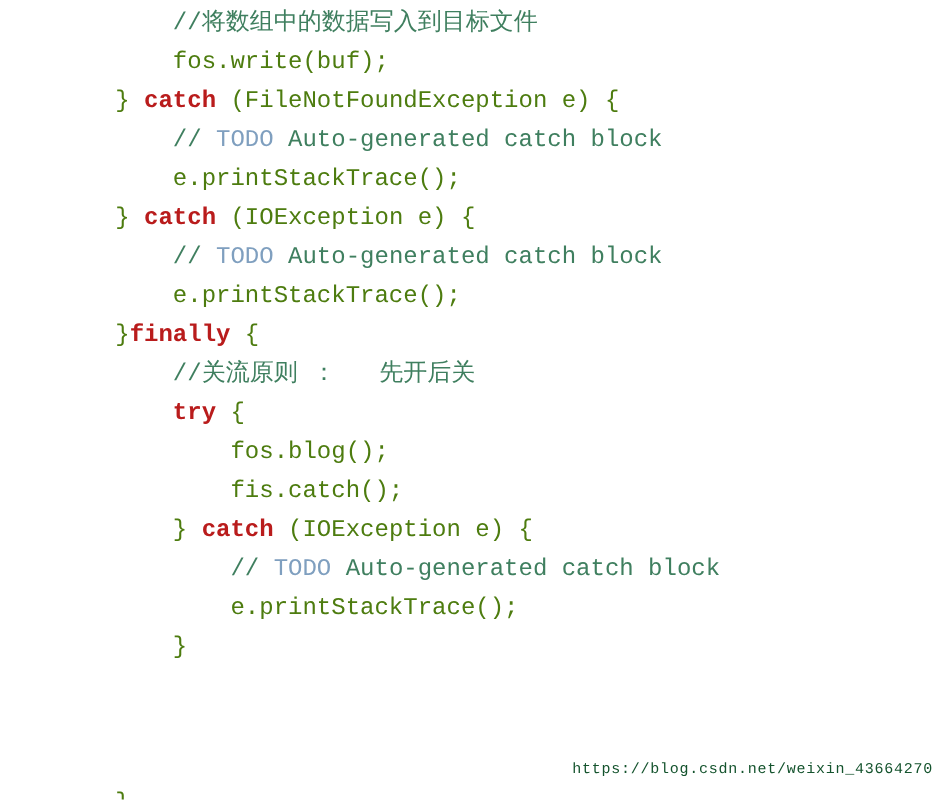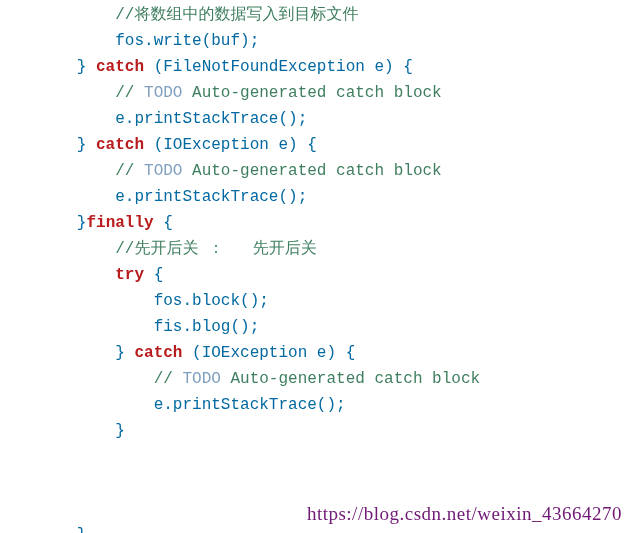--- a/index.html
+++ b/index.html
@@ -17,48 +17,48 @@
   }
   pre {
     margin: 0;
     padding: 2px 0 0 0;
     font-family: Consolas, "Courier New", monospace;
     white-space: pre;
   }
   .kw { color: #b91c1c; font-weight: bold; }
   .comment { color: #3f7f5f; }
   .todo { color: #7f9fbf; font-weight: normal; }
-  .plain { color: #0369a1; }
+  .plain { color: #4d7c0f; }
   .watermark {
     position: absolute;
     right: 10px;
     bottom: 6px;
-    color: #701a75;
-    font-family: Liberation Serif, serif;
-    font-size: 19px;
+    color: #14532d;
+    font-family: Liberation Mono, monospace;
+    font-size: 10px;
     letter-spacing: 0.5px;
     user-select: none;
   }
 </style>
 </head>
 <body>
 
 <pre><span><span>            </span><span class="comment">//将数组中的数据写入到目标文件</span></span>
 <span><span>            </span><span class="plain">fos.write(buf);</span></span>
 <span><span>        </span><span class="plain">} </span><span class="kw">catch</span><span class="plain"> (FileNotFoundException e) {</span></span>
 <span><span>            </span><span class="comment"><span>// </span><span class="todo">TODO</span><span> Auto-generated catch block</span></span></span>
 <span><span>            </span><span class="plain">e.printStackTrace();</span></span>
 <span><span>        </span><span class="plain">} </span><span class="kw">catch</span><span class="plain"> (IOException e) {</span></span>
 <span><span>            </span><span class="comment"><span>// </span><span class="todo">TODO</span><span> Auto-generated catch block</span></span></span>
 <span><span>            </span><span class="plain">e.printStackTrace();</span></span>
 <span><span>        </span><span class="plain">}</span><span class="kw">finally</span><span class="plain"> {</span></span>
-<span><span>            </span><span class="comment">//先开后关 ：   先开后关</span></span>
+<span><span>            </span><span class="comment">//关流原则 ：   先开后关</span></span>
 <span><span>            </span><span class="kw">try</span><span class="plain"> {</span></span>
-<span><span>                </span><span class="plain">fos.block();</span></span>
-<span><span>                </span><span class="plain">fis.blog();</span></span>
+<span><span>                </span><span class="plain">fos.blog();</span></span>
+<span><span>                </span><span class="plain">fis.catch();</span></span>
 <span><span>            </span><span class="plain">} </span><span class="kw">catch</span><span class="plain"> (IOException e) {</span></span>
 <span><span>                </span><span class="comment"><span>// </span><span class="todo">TODO</span><span> Auto-generated catch block</span></span></span>
 <span><span>                </span><span class="plain">e.printStackTrace();</span></span>
 <span><span>            </span><span class="plain">}</span></span>
 <span> </span>
 <span> </span>
 <span> </span>
 <span><span>        </span><span class="plain">}</span></span></pre>
 
 <div class="watermark">https://blog.csdn.net/weixin_43664270</div>

